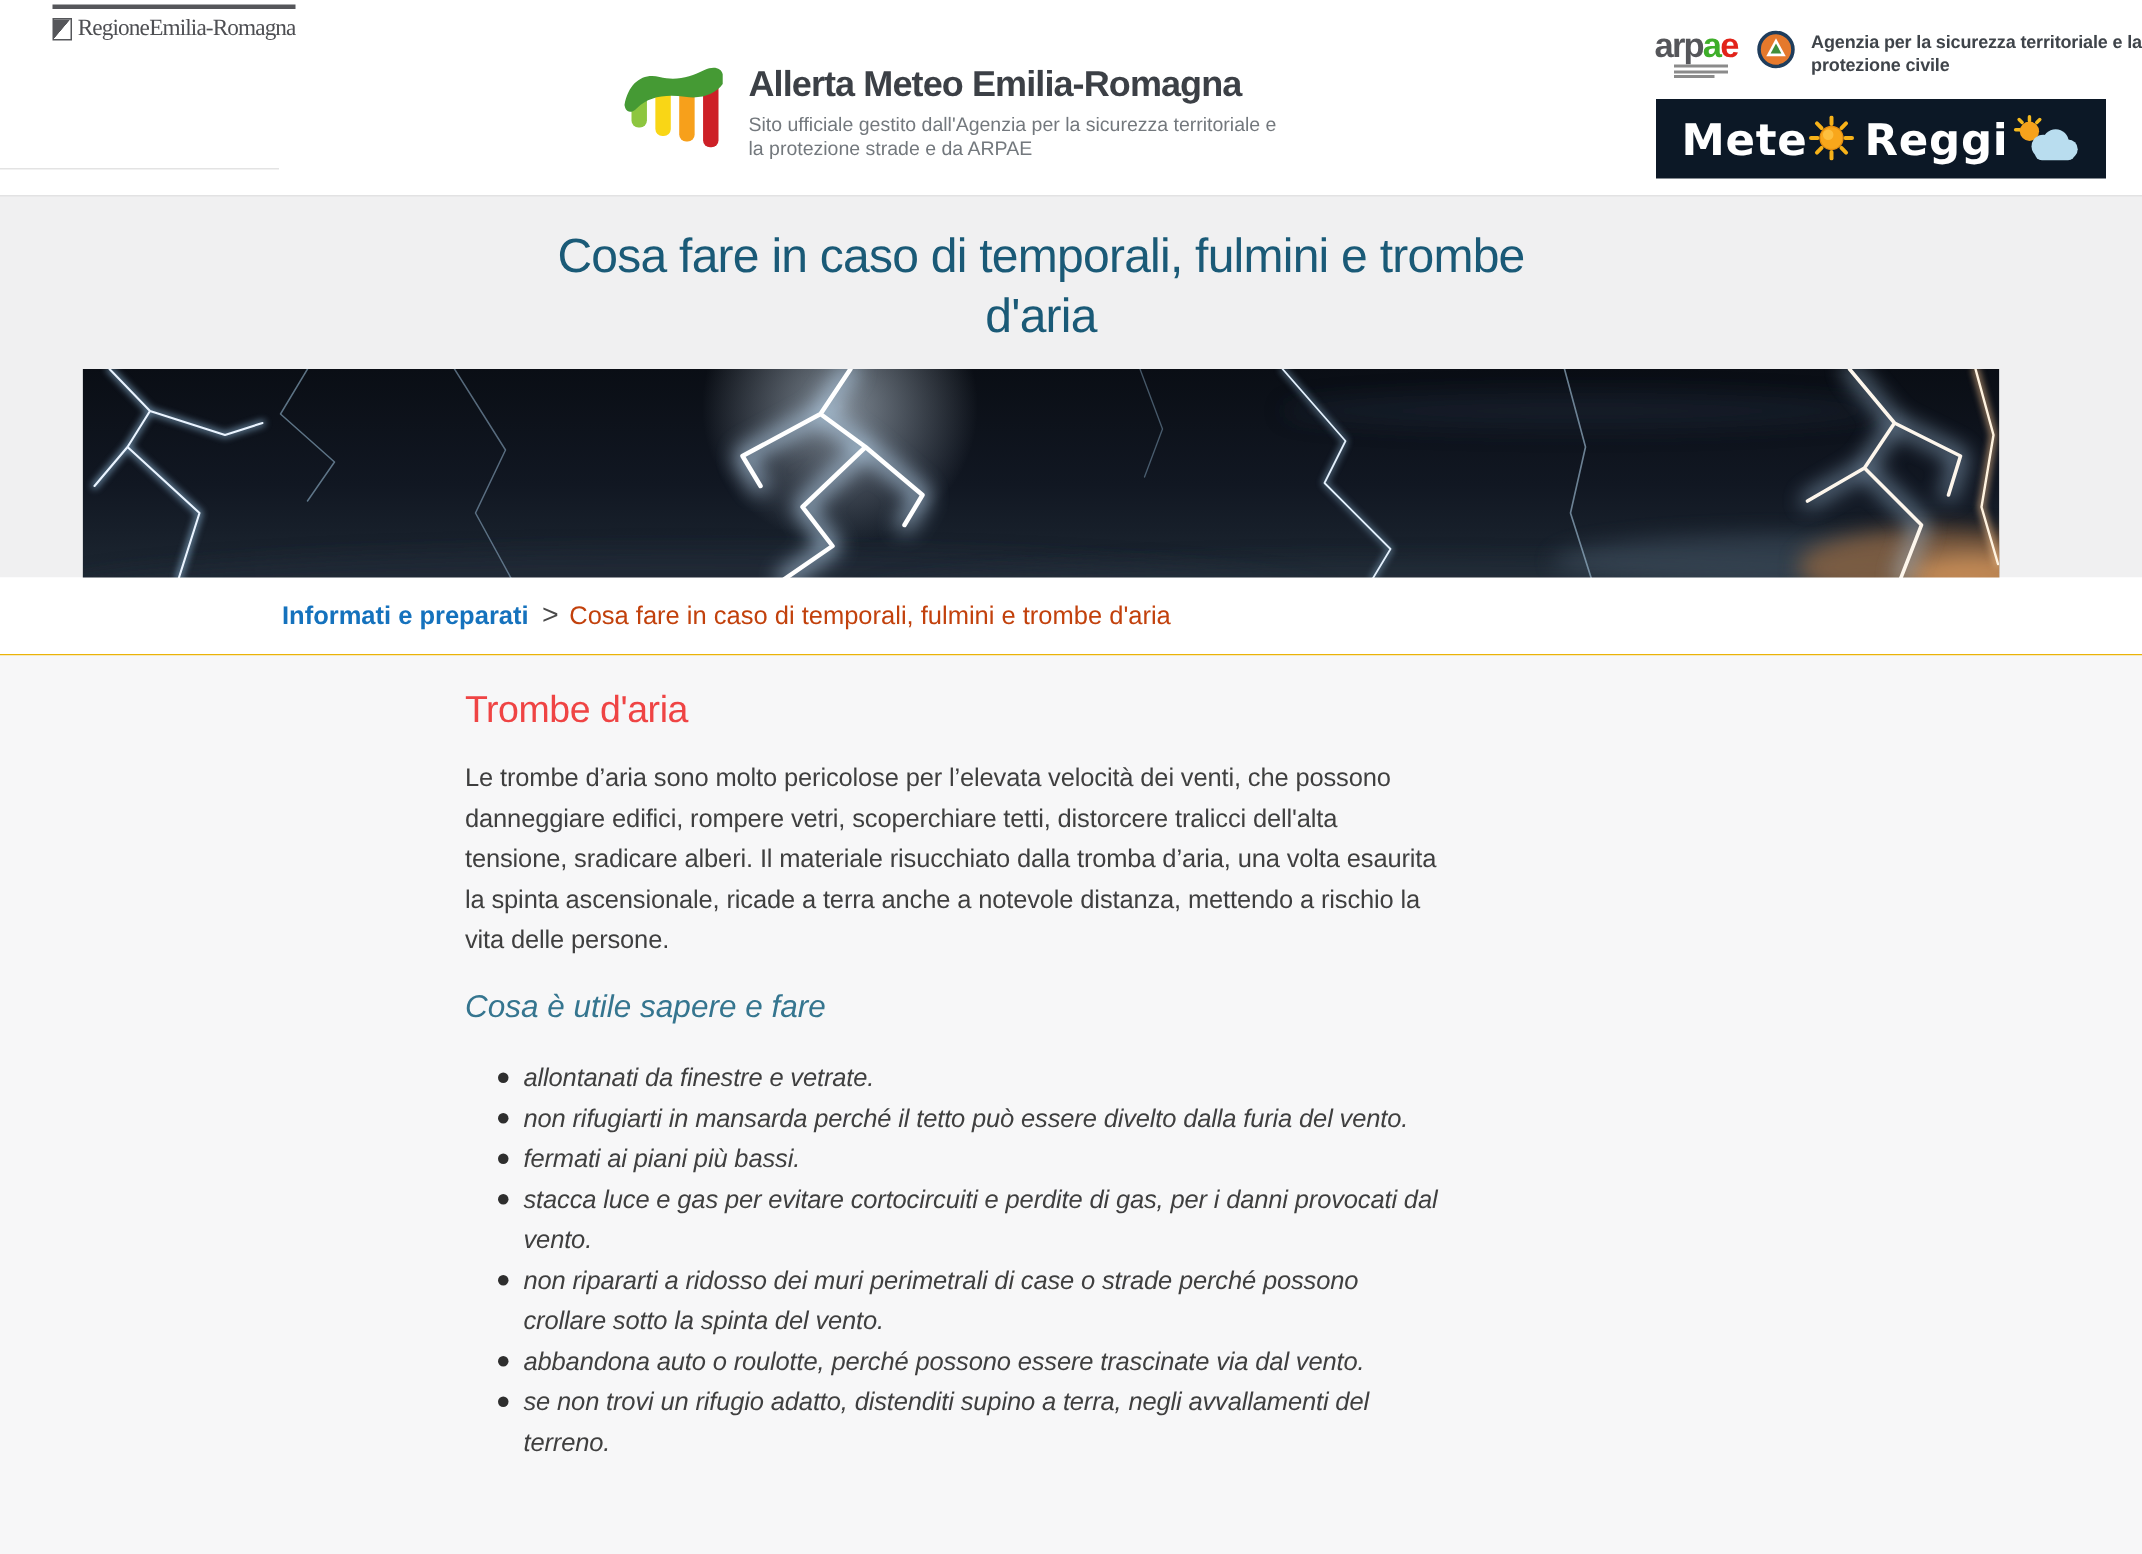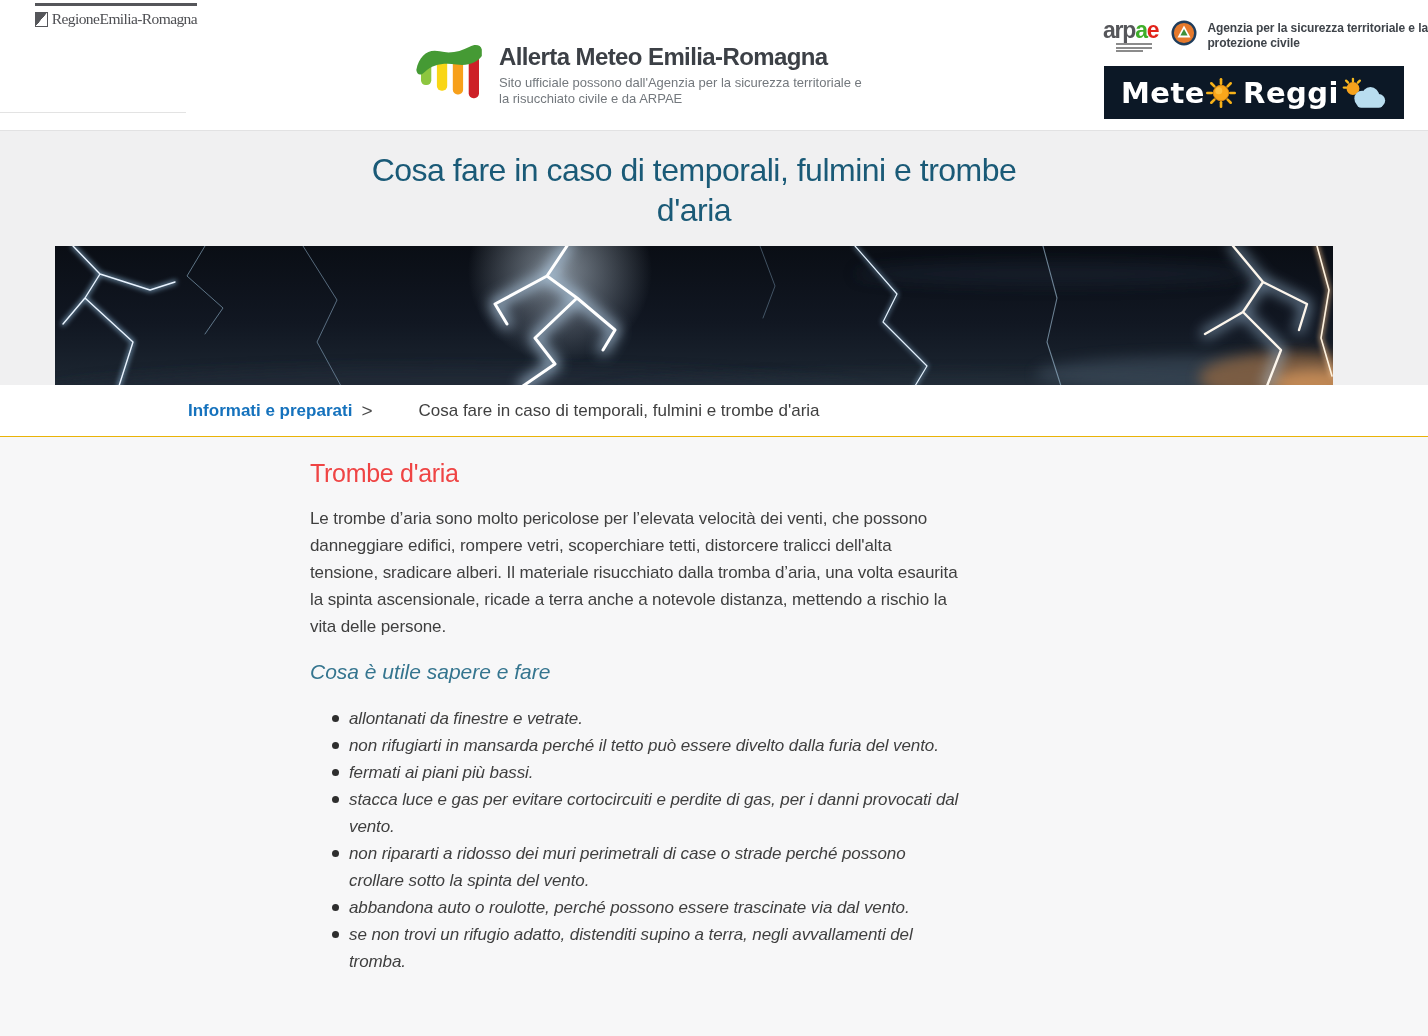--- a/index.html
+++ b/index.html
@@ -45,21 +45,21 @@
               font-size:32px;font-weight:400;line-height:40px;letter-spacing:-0.5px;}
   .hero-photo{position:absolute;left:55px;top:115px;width:1278px;height:140px;overflow:hidden;}
   .hero-photo svg{display:block;width:100%;height:100%;}
 
   
   .breadcrumb{position:absolute;top:385px;left:0;right:0;height:52px;background:#fff;
               border-bottom:1px solid #eab308;box-sizing:border-box;display:flex;
               align-items:center;padding-left:188px;font-size:17px;}
   .crumb-link{color:#1572bd;font-weight:700;text-decoration:none;cursor:pointer;}
   .crumb-sep{color:#4a4a4a;font-size:19px;margin:0 7px 0 9px;font-weight:400;}
-  .crumb-current{color:#404040;margin-left:39px;}
+  .crumb-current{color:#c2410c;}
 
   
   .content{position:absolute;top:437px;left:0;right:0;bottom:0;background:#f7f7f8;}
   .content-inner{margin-left:310px;padding-top:22px;width:760px;}
   .content h2{margin:0;font-size:25px;font-weight:400;color:#ef4444;letter-spacing:-0.3px;}
   .para{margin-top:17px;font-size:17px;color:#3f3f3f;line-height:27px;letter-spacing:-0.1px;}
   .para .line,.bullet-line{white-space:nowrap;}
   .intro-link{display:inline-block;margin-top:20px;font-style:italic;color:#35758f;
               font-size:21px;text-decoration:none;cursor:pointer;}
   .advice-list{margin:21px 0 0;padding:0;list-style:none;font-size:17px;color:#3f3f3f;
@@ -88,22 +88,22 @@
           <rect x="25" y="16" width="11" height="36" rx="5" fill="#f9d616"></rect>
           <rect x="42" y="12" width="11" height="44" rx="5" fill="#f7a01b"></rect>
           <rect x="59" y="8" width="11" height="52" rx="5" fill="#cd2027"></rect>
           <path d="M3,30 C6,14 16,7 28,10 C40,13 50,10 60,5 C66,2 72,3 73,8 L73,15
                    C68,22 58,26 46,24 C32,22 20,24 12,32 C8,36 4,36 3,30 Z" fill="#459a34"></path>
         </svg>
       </span>
       <div>
         <div class="brand-title">Allerta Meteo Emilia-Romagna</div>
         <div class="brand-subtitle">
-          <div>Sito ufficiale possono dall'Agenzia per la sicurezza territoriale e</div>
-          <div>la risucchiato civile e da ARPAE</div>
+          <div>Sito ufficiale gestito dall'Agenzia per la sicurezza territoriale e</div>
+          <div>la protezione strade e da ARPAE</div>
         </div>
       </div>
     </div>
 
     <div class="partners">
       <div class="arpae">
         <div class="arpae-word">
           <span class="arpae-dark">arp</span><span class="arpae-green">a</span><span class="arpae-red">e</span>
         </div>
         <div class="arpae-sub">
@@ -267,18 +267,18 @@
         </li>
         <li>
           <div class="bullet-line">non ripararti a ridosso dei muri perimetrali di case o strade perché possono</div>
           <div class="bullet-line">crollare sotto la spinta del vento.</div>
         </li>
         <li>
           <div class="bullet-line">abbandona auto o roulotte, perché possono essere trascinate via dal vento.</div>
         </li>
         <li>
           <div class="bullet-line">se non trovi un rifugio adatto, distenditi supino a terra, negli avvallamenti del</div>
-          <div class="bullet-line">tromba.</div>
+          <div class="bullet-line">terreno.</div>
         </li>
       </ul>
     </div>
   </main>
 </div>
 
 </body></html>

